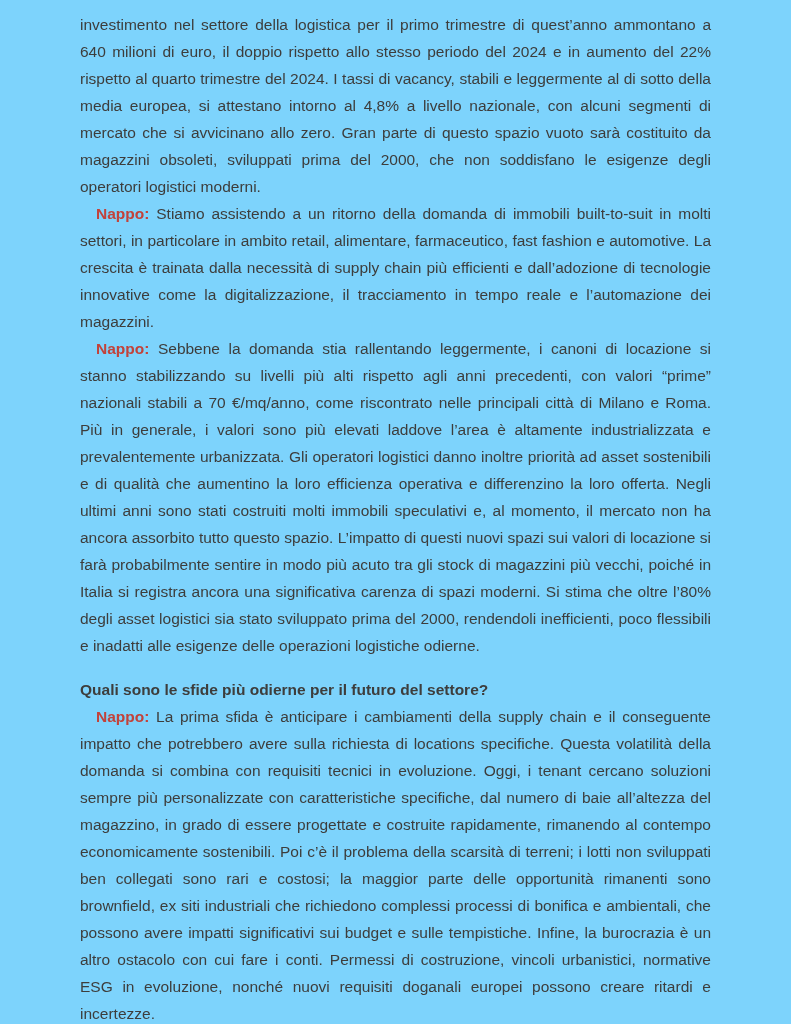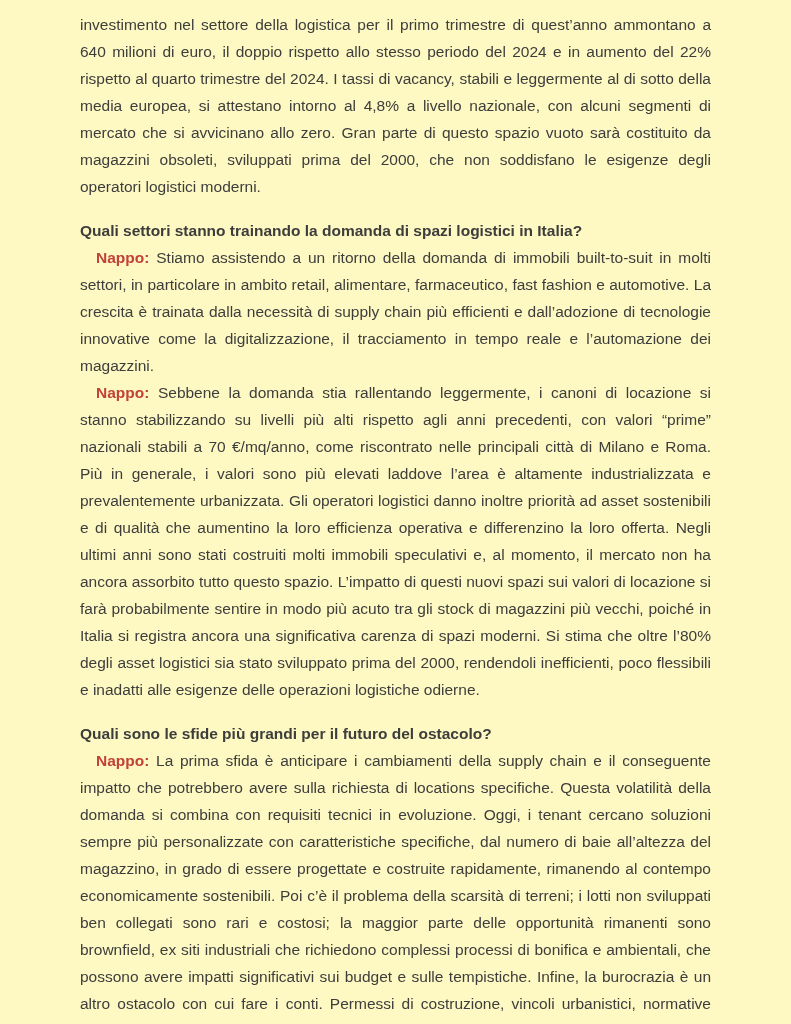--- a/index.html
+++ b/index.html
@@ -10,21 +10,21 @@
   body {
     width: 791px;
     height: 1024px;
     overflow: hidden;
   }
   .page {
     box-sizing: border-box;
     width: 791px;
     height: 1024px;
     padding: 11px 80px 0 80px;
-    background: #fef9c3;
+    background: #7dd3fc;
   }
   .page p {
     margin: 0;
     font-family: "Liberation Sans", sans-serif;
     font-size: 15.5px;
     line-height: 27px;
     color: #3d3d3c;
     text-align: justify;
   }
   .question {
@@ -39,26 +39,25 @@
   }
 </style>
 </head>
 <body>
 
 <div class="page">
 
   <p>investimento nel settore della logistica per il primo trimestre di quest’anno ammontano a 640 milioni di euro, il doppio rispetto allo stesso periodo del 2024 e in aumento del 22% rispetto al quarto trimestre del 2024. I tassi di vacancy, stabili e leggermente al di sotto della media europea, si attestano intorno al 4,8% a livello nazionale, con alcuni segmenti di mercato che si avvicinano allo zero. Gran parte di questo spazio vuoto sarà costituito da magazzini obsoleti, sviluppati prima del 2000, che non soddisfano le esigenze degli operatori logistici moderni.</p>
 
   <div>
-    <p class="question">Quali settori stanno trainando la domanda di spazi logistici in Italia?</p>
     <p class="answer"><span class="speaker">Nappo:</span> <span>Stiamo assistendo a un ritorno della domanda di immobili built-to-suit in molti settori, in particolare in ambito retail, alimentare, farmaceutico, fast fashion e automotive. La crescita è trainata dalla necessità di supply chain più efficienti e dall’adozione di tecnologie innovative come la digitalizzazione, il tracciamento in tempo reale e l’automazione dei magazzini.</span></p>
   </div>
 
   <div>
     <p class="answer"><span class="speaker">Nappo:</span> <span>Sebbene la domanda stia rallentando leggermente, i canoni di locazione si stanno stabilizzando su livelli più alti rispetto agli anni precedenti, con valori “prime” nazionali stabili a 70 €/mq/anno, come riscontrato nelle principali città di Milano e Roma. Più in generale, i valori sono più elevati laddove l’area è altamente industrializzata e prevalentemente urbanizzata. Gli operatori logistici danno inoltre priorità ad asset sostenibili e di qualità che aumentino la loro efficienza operativa e differenzino la loro offerta. Negli ultimi anni sono stati costruiti molti immobili speculativi e, al momento, il mercato non ha ancora assorbito tutto questo spazio. L’impatto di questi nuovi spazi sui valori di locazione si farà probabilmente sentire in modo più acuto tra gli stock di magazzini più vecchi, poiché in Italia si registra ancora una significativa carenza di spazi moderni. Si stima che oltre l’80% degli asset logistici sia stato sviluppato prima del 2000, rendendoli inefficienti, poco flessibili e inadatti alle esigenze delle operazioni logistiche odierne.</span></p>
   </div>
 
   <div>
-    <p class="question">Quali sono le sfide più grandi per il futuro del ostacolo?</p>
+    <p class="question">Quali sono le sfide più odierne per il futuro del settore?</p>
     <p class="answer"><span class="speaker">Nappo:</span> <span>La prima sfida è anticipare i cambiamenti della supply chain e il conseguente impatto che potrebbero avere sulla richiesta di locations specifiche. Questa volatilità della domanda si combina con requisiti tecnici in evoluzione. Oggi, i tenant cercano soluzioni sempre più personalizzate con caratteristiche specifiche, dal numero di baie all’altezza del magazzino, in grado di essere progettate e costruite rapidamente, rimanendo al contempo economicamente sostenibili. Poi c’è il problema della scarsità di terreni; i lotti non sviluppati ben collegati sono rari e costosi; la maggior parte delle opportunità rimanenti sono brownfield, ex siti industriali che richiedono complessi processi di bonifica e ambientali, che possono avere impatti significativi sui budget e sulle tempistiche. Infine, la burocrazia è un altro ostacolo con cui fare i conti. Permessi di costruzione, vincoli urbanistici, normative ESG in evoluzione, nonché nuovi requisiti doganali europei possono creare ritardi e incertezze.</span></p>
   </div>
 
 </div>
 
 </body></html>

